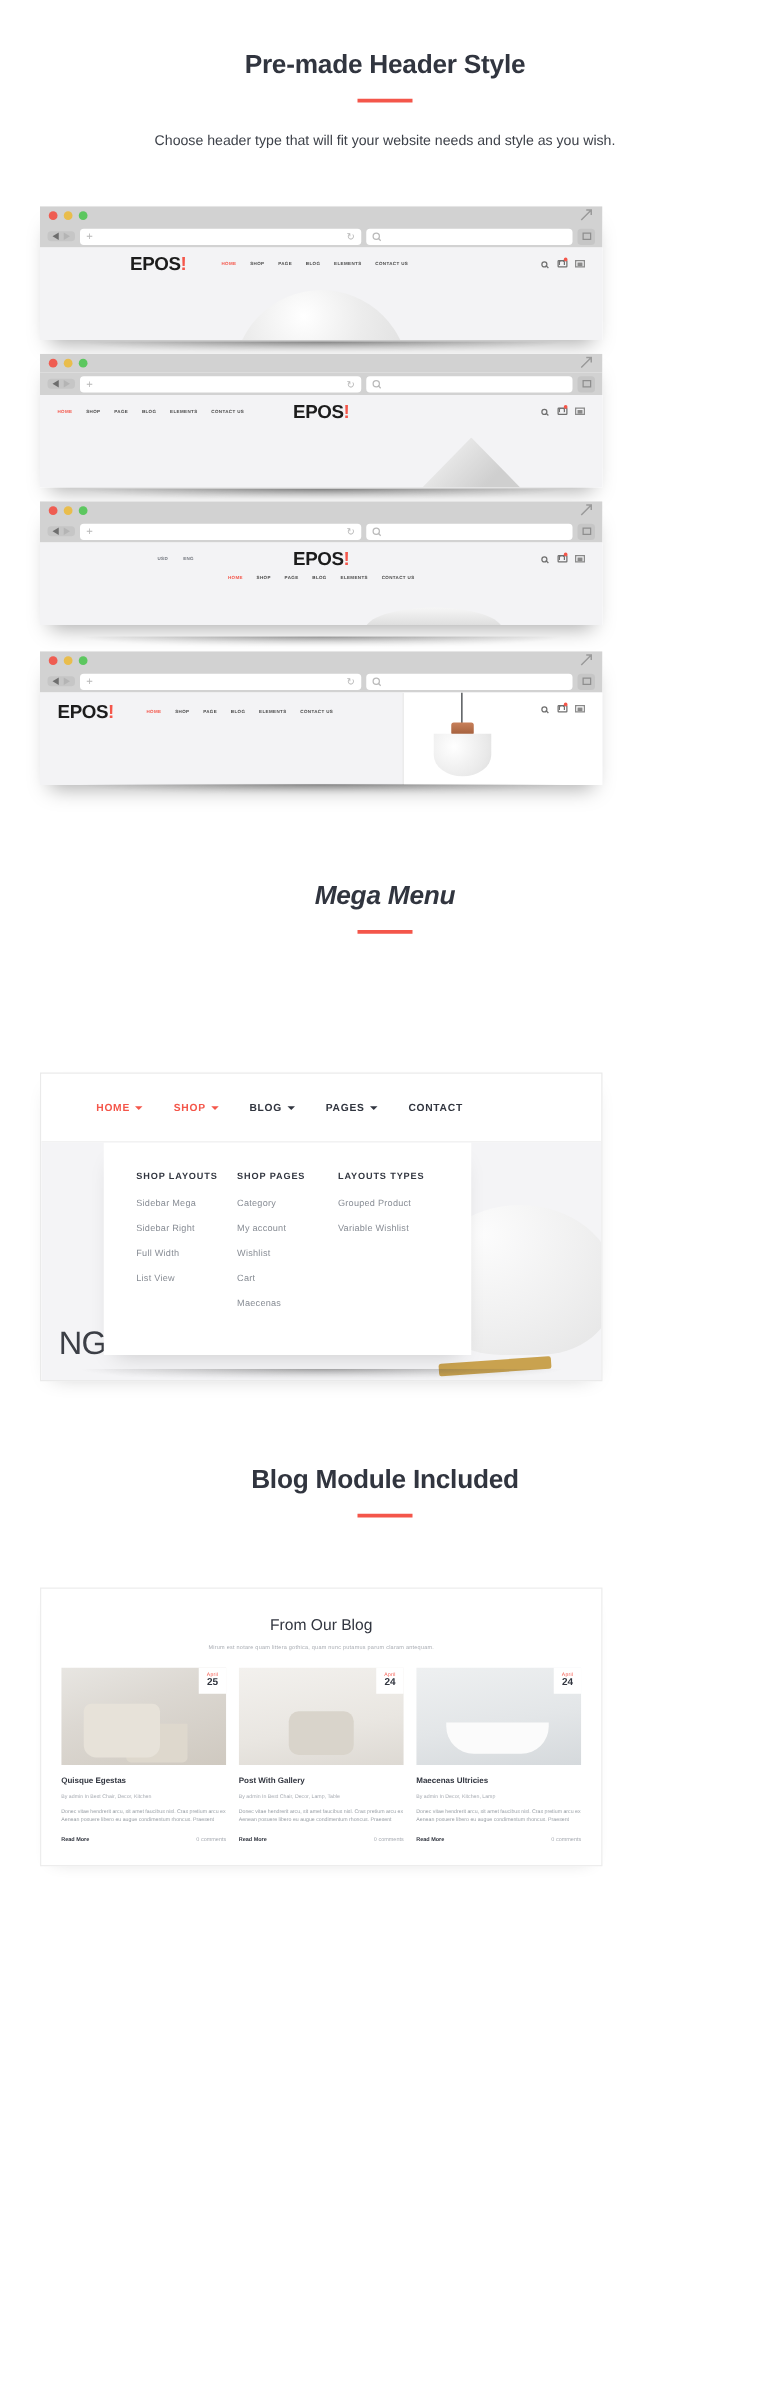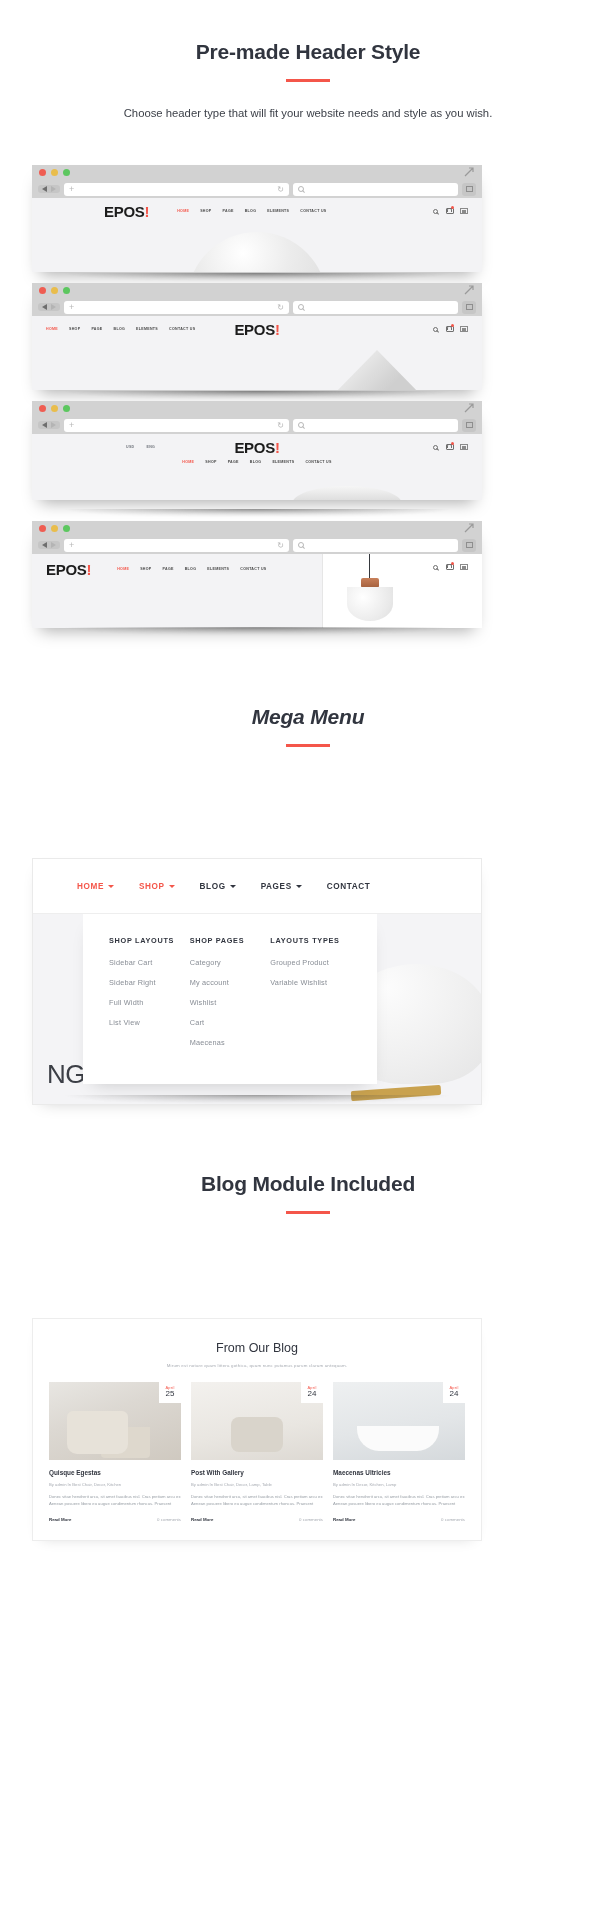--- a/index.html
+++ b/index.html
@@ -223,21 +223,21 @@
   .blog-grid { display:flex; gap:10px; margin-top: 14px; }
   .post { flex:1; }
   .thumb { position:relative; height: 78px; overflow:hidden; }
   .thumb .ph { position:absolute; inset:0; }
   .date {
     position:absolute; top:0; right:0;
     background:#fff; width:22px; padding:3px 0 4px;
     text-align:center;
   }
   .date .m { font-size:4px; color:#f4564a; display:block; letter-spacing:.2px;}
-  .date .d { font-size:8px; color:#31353f; display:block; line-height:1.1;}
+  .date .d { font-size:8px; color:#31353f; display:block; line-height:1.1;font-weight:bold;}
   .post h5 { font-size:6.4px; color:#31353f; margin-top:9px; font-weight:bold; }
   .post .by { font-size:4.2px; color:#a8acb3; margin-top:6px; }
   .post p { font-size:4.2px; color:#9aa0a7; line-height:1.65; margin-top:7px; }
   .post-foot { display:flex; justify-content:space-between; margin-top:9px; }
   .post-foot a { font-size:4.4px; color:#31353f; font-weight:bold; text-decoration:none;}
   .post-foot span { font-size:4.4px; color:#a8acb3; }
 
   
   .ph-basket { background: linear-gradient(160deg,#e8e6e2 0%, #dcd8d2 40%, #cfc9c0 100%); }
   .ph-basket::after{content:"";position:absolute;left:14%;bottom:8%;width:46%;height:55%;background:#e7e2d9;border-radius:6px 6px 10px 10px;box-shadow:28px 10px 0 -6px #ded8cd;}
@@ -504,21 +504,21 @@
         <span>CONTACT</span>
       </span>
   </div>
   <div class="mega-body">
     <span class="mega-hero-shape"></span>
     <span class="mega-hero-gold"></span>
     <span class="mega-hero-text">NG PRODUCT!</span>
     <div class="mega-drop">
       <div class="mega-col">
         <h4>SHOP LAYOUTS</h4>
-        <a>Sidebar Cart</a>
+        <a>Sidebar Mega</a>
         <a>Sidebar Right</a>
         <a>Full Width</a>
         <a>List View</a>
       </div>
       <div class="mega-col">
         <h4>SHOP PAGES</h4>
         <a>Category</a>
         <a>My account</a>
         <a>Wishlist</a>
         <a>Cart</a>
@@ -532,21 +532,21 @@
     </div>
   </div>
 </div>
 <div style="position:absolute;top:1095px;left:32px;width:450px;" class="mega-reflect"></div>
 
 <div class="section" style="position:absolute;top:1172px;left:0;">
   <h2 class="sec-title">Blog Module Included</h2>
   <div class="sec-rule"></div>
 </div>
 
-<div class="blog-card" style="top:1318px;">
+<div class="blog-card" style="top:1270px;">
   <h3 class="blog-title">From Our Blog</h3>
   <p class="blog-sub">Mirum est notare quam littera gothica, quam nunc putamus parum claram antequam.</p>
   <div class="blog-grid">
 
     <div class="post">
       <div class="thumb">
         <span class="ph ph-basket"></span>
         <span class="date">
           <span class="m">April</span>
           <span class="d">25</span>

